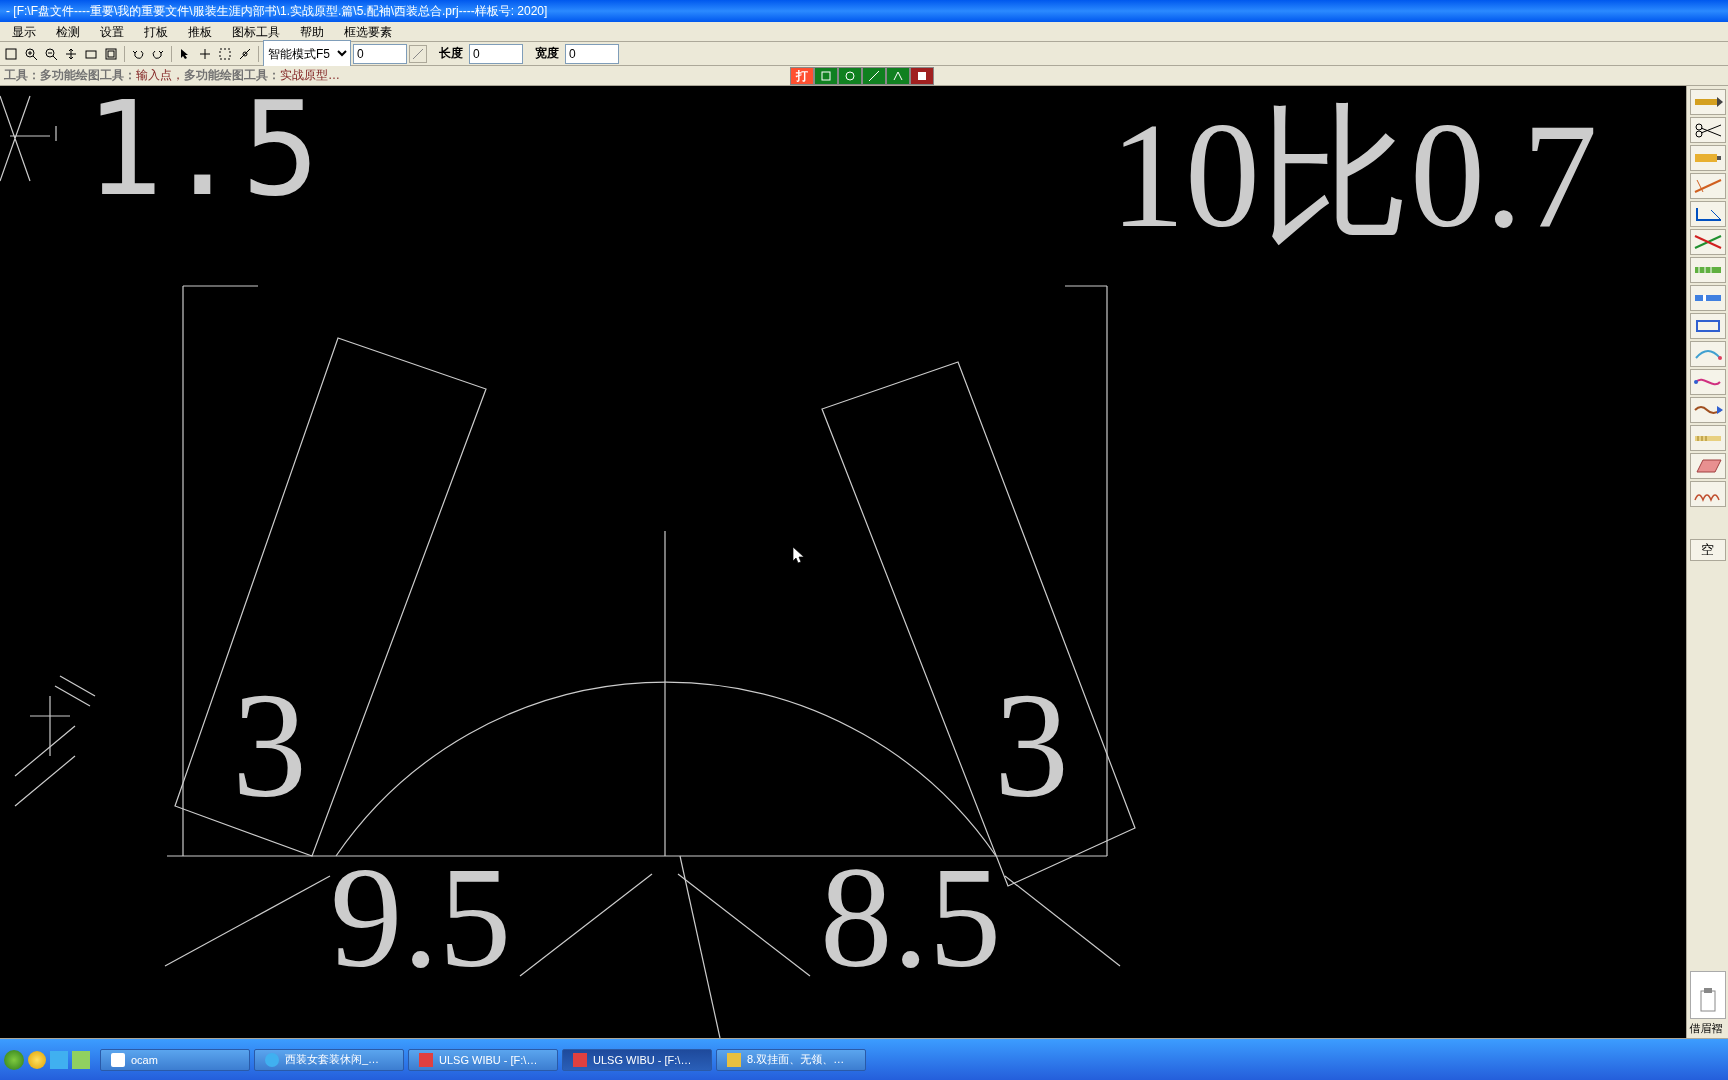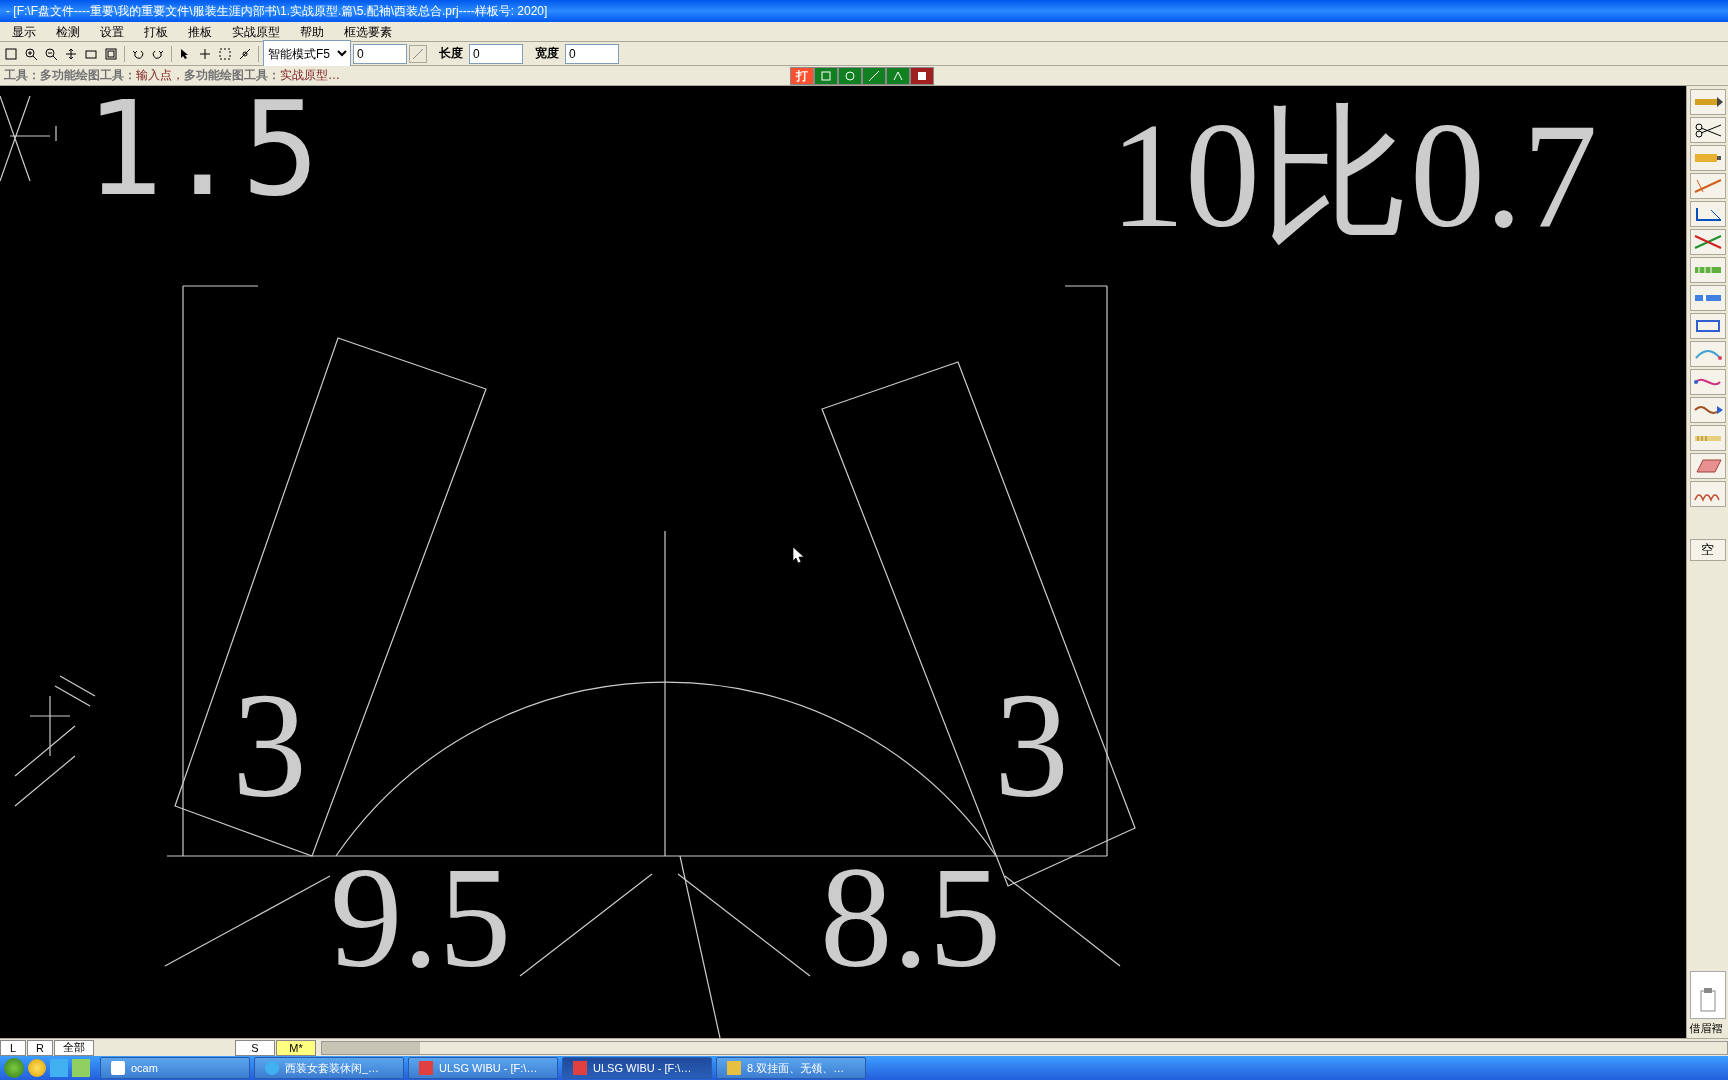--- a/index.html
+++ b/index.html
@@ -80,21 +80,21 @@
   background: #ece9d8; border-top: 1px solid #aca899;
   display: flex; align-items: center;
 }
 .sz-btn {
   height: 16px; border: 1px solid #888; background: #fff;
   padding: 0 6px; margin-right: 1px; display: inline-flex;
   align-items: center; justify-content: center; font-size: 11px;
 }
 .sz-active { background: #ffff80; }
 .taskbar {
-  position: absolute; bottom: 0; left: 0; right: 0; height: 24px;
+  position: absolute; bottom: 0; left: 0; right: 0; height: 41px;
   background: linear-gradient(to bottom, #3c9dff, #245edb);
   display: flex; align-items: center; padding: 8px 4px;
 }
 .task-btn {
   height: 22px; background: linear-gradient(to bottom,#5aa5ee,#3c7dd0);
   border: 1px solid #2a5aa8; border-radius: 2px;
   padding: 0 10px; margin-right: 4px; color: #fff;
   display: flex; align-items: center; font-size: 11px; min-width:150px;
 }
 .task-active { background: linear-gradient(to bottom,#1e4a9c,#2a5fb8); }
@@ -114,21 +114,21 @@
 <div class="titlebar">
   <span> - [F:\F盘文件----重要\我的重要文件\服装生涯内部书\1.实战原型.篇\5.配袖\西装总合.prj----样板号: 2020]</span>
 </div>
 
 <div class="menubar">
   <span>显示</span>
   <span>检测</span>
   <span>设置</span>
   <span>打板</span>
   <span>推板</span>
-  <span>实战原型</span>
+  <span>图标工具</span>
   <span>帮助</span>
   <span>框选要素</span>
 </div>
 
 <div class="toolbar1">
   <span class="tb-btn">
       <svg width="14" height="14">
         <rect x="2" y="2" width="10" height="10" fill="none" stroke="#000"></rect>
       </svg>
     </span>

